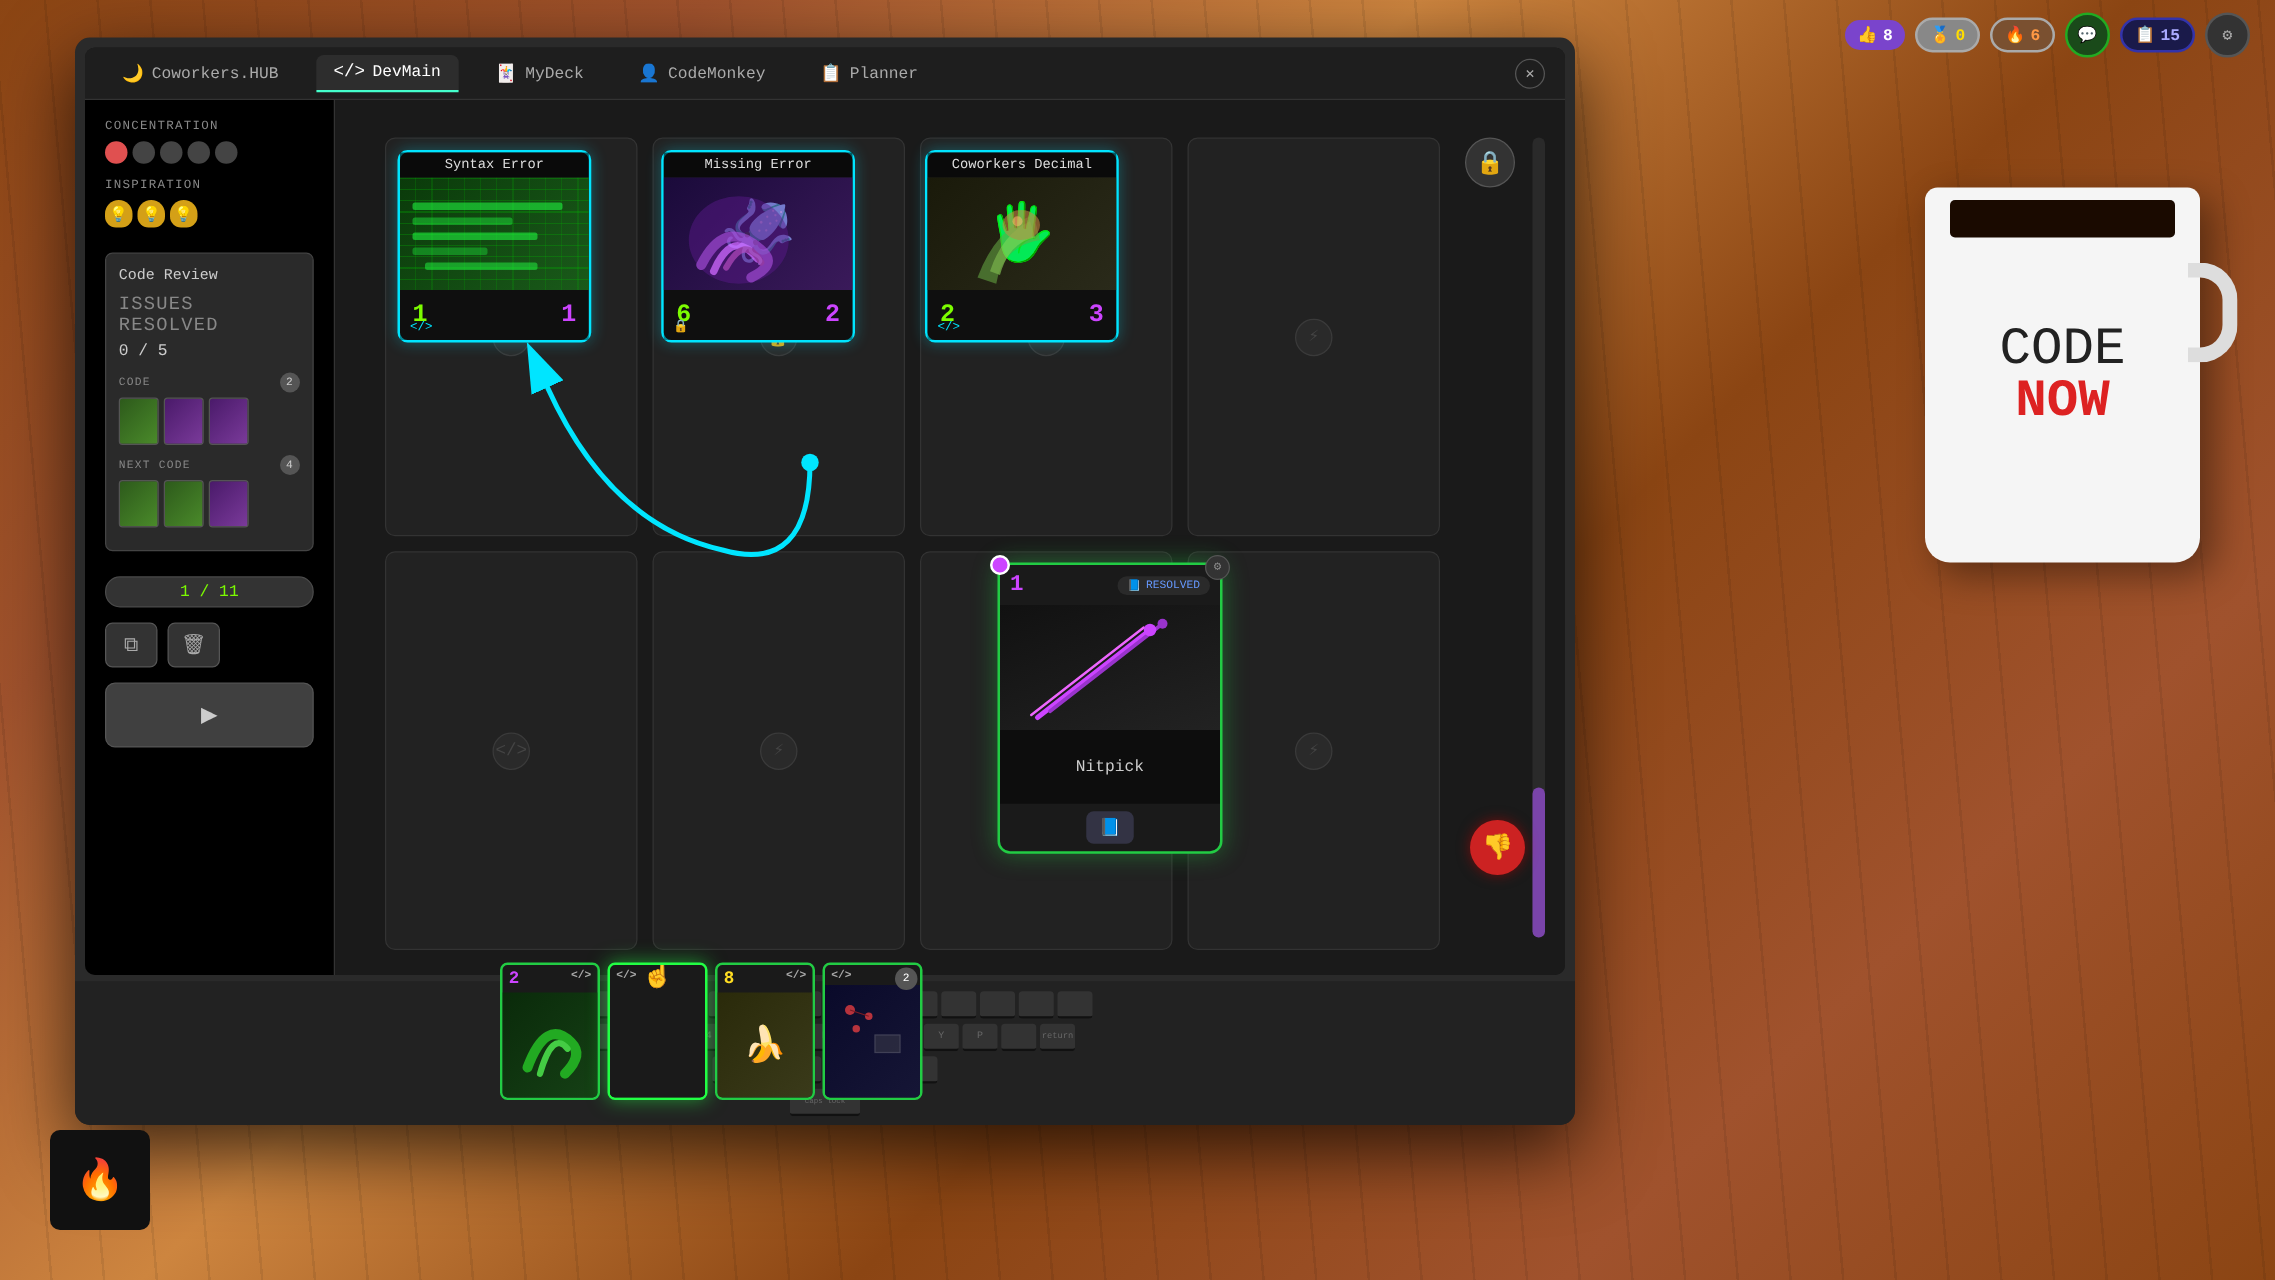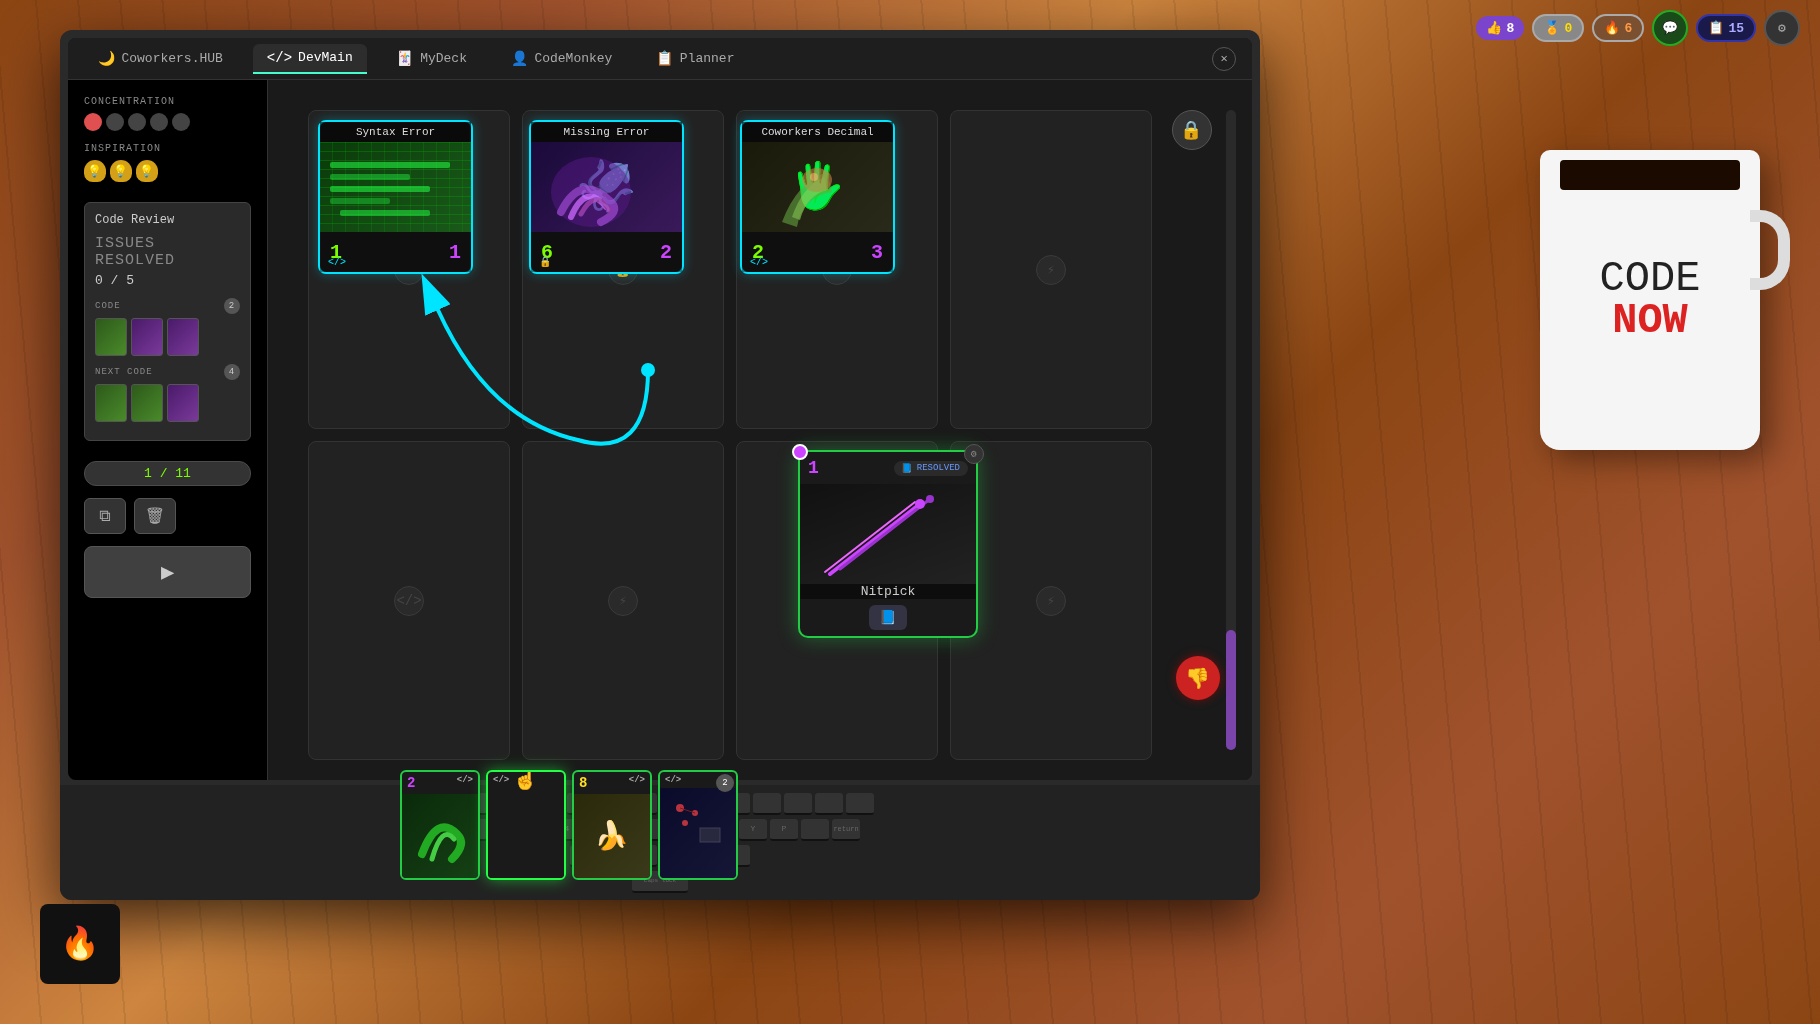--- a/index.html
+++ b/index.html
@@ -560,21 +560,21 @@
       background: linear-gradient(160deg, #111, #222);
       position: relative;
       overflow: hidden;
       display: flex;
       align-items: center;
       justify-content: center;
     }
 
     .floating-card-name {
       text-align: center;
-      padding: 0;
+      padding: 22px;
       font-size: 13px;
       color: #ccc;
       background: rgba(0,0,0,0.5);
     }
 
     .floating-card-action {
       display: flex;
       align-items: center;
       justify-content: center;
       padding: 6px;

